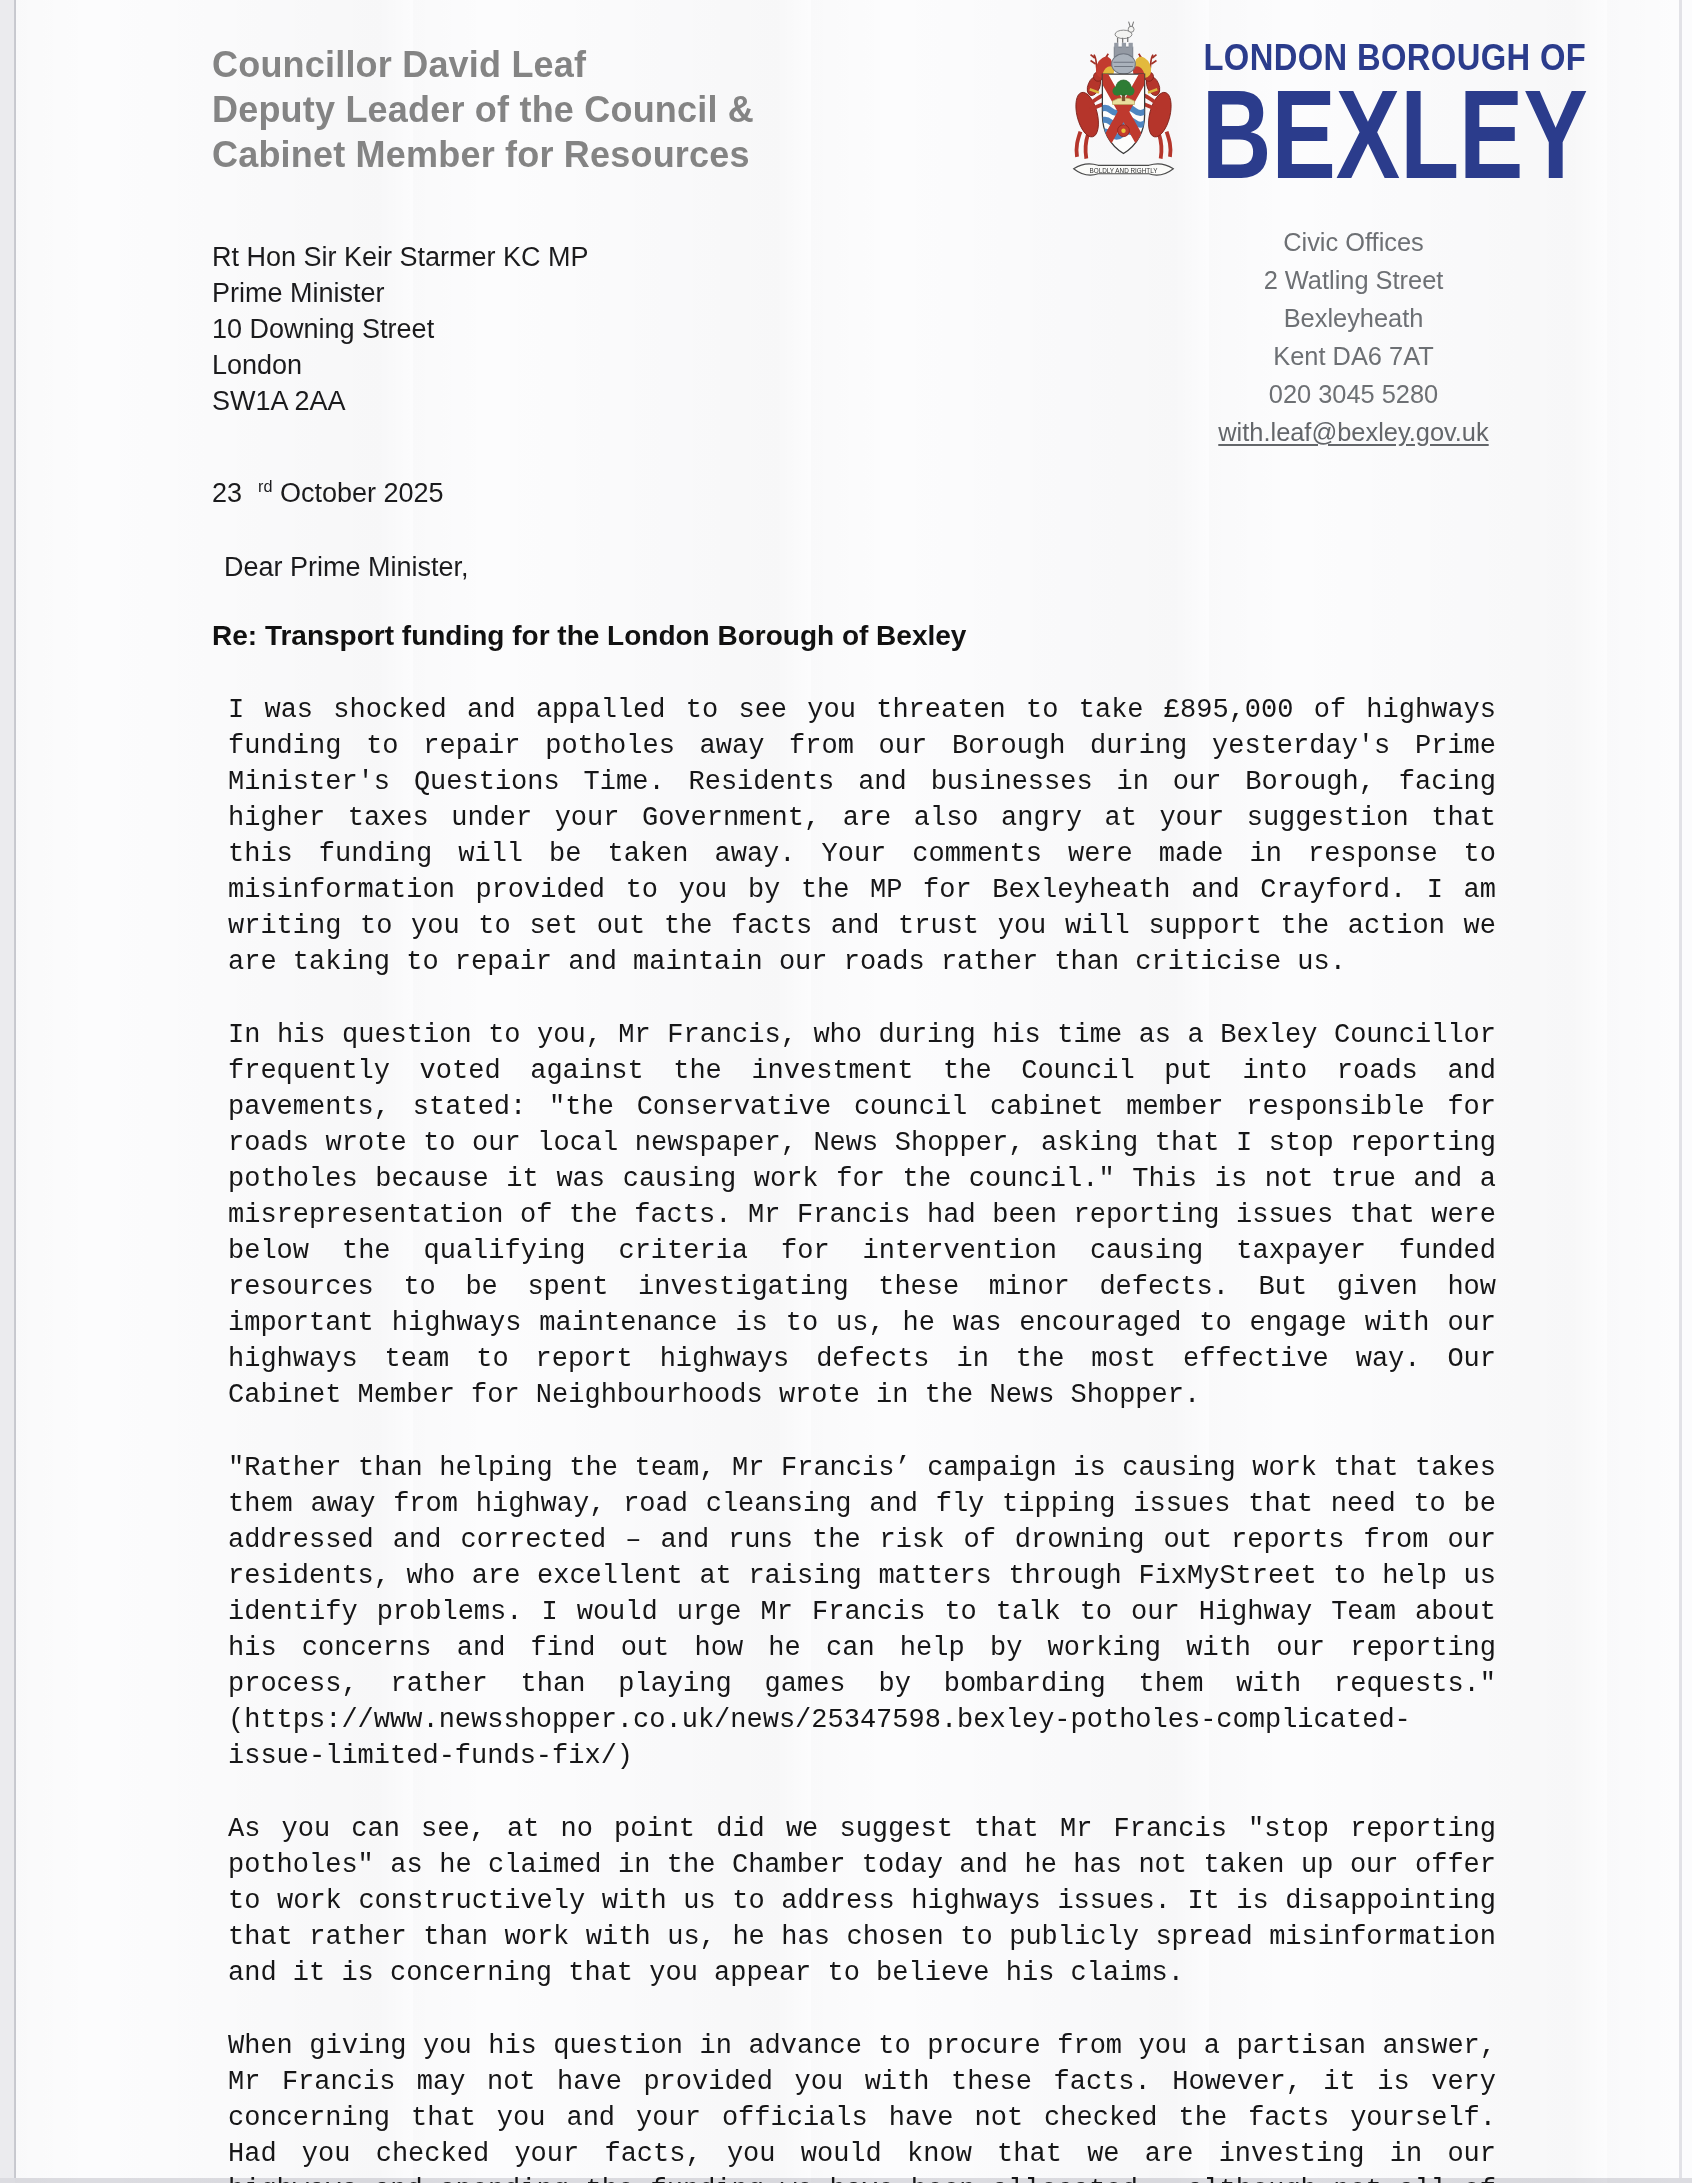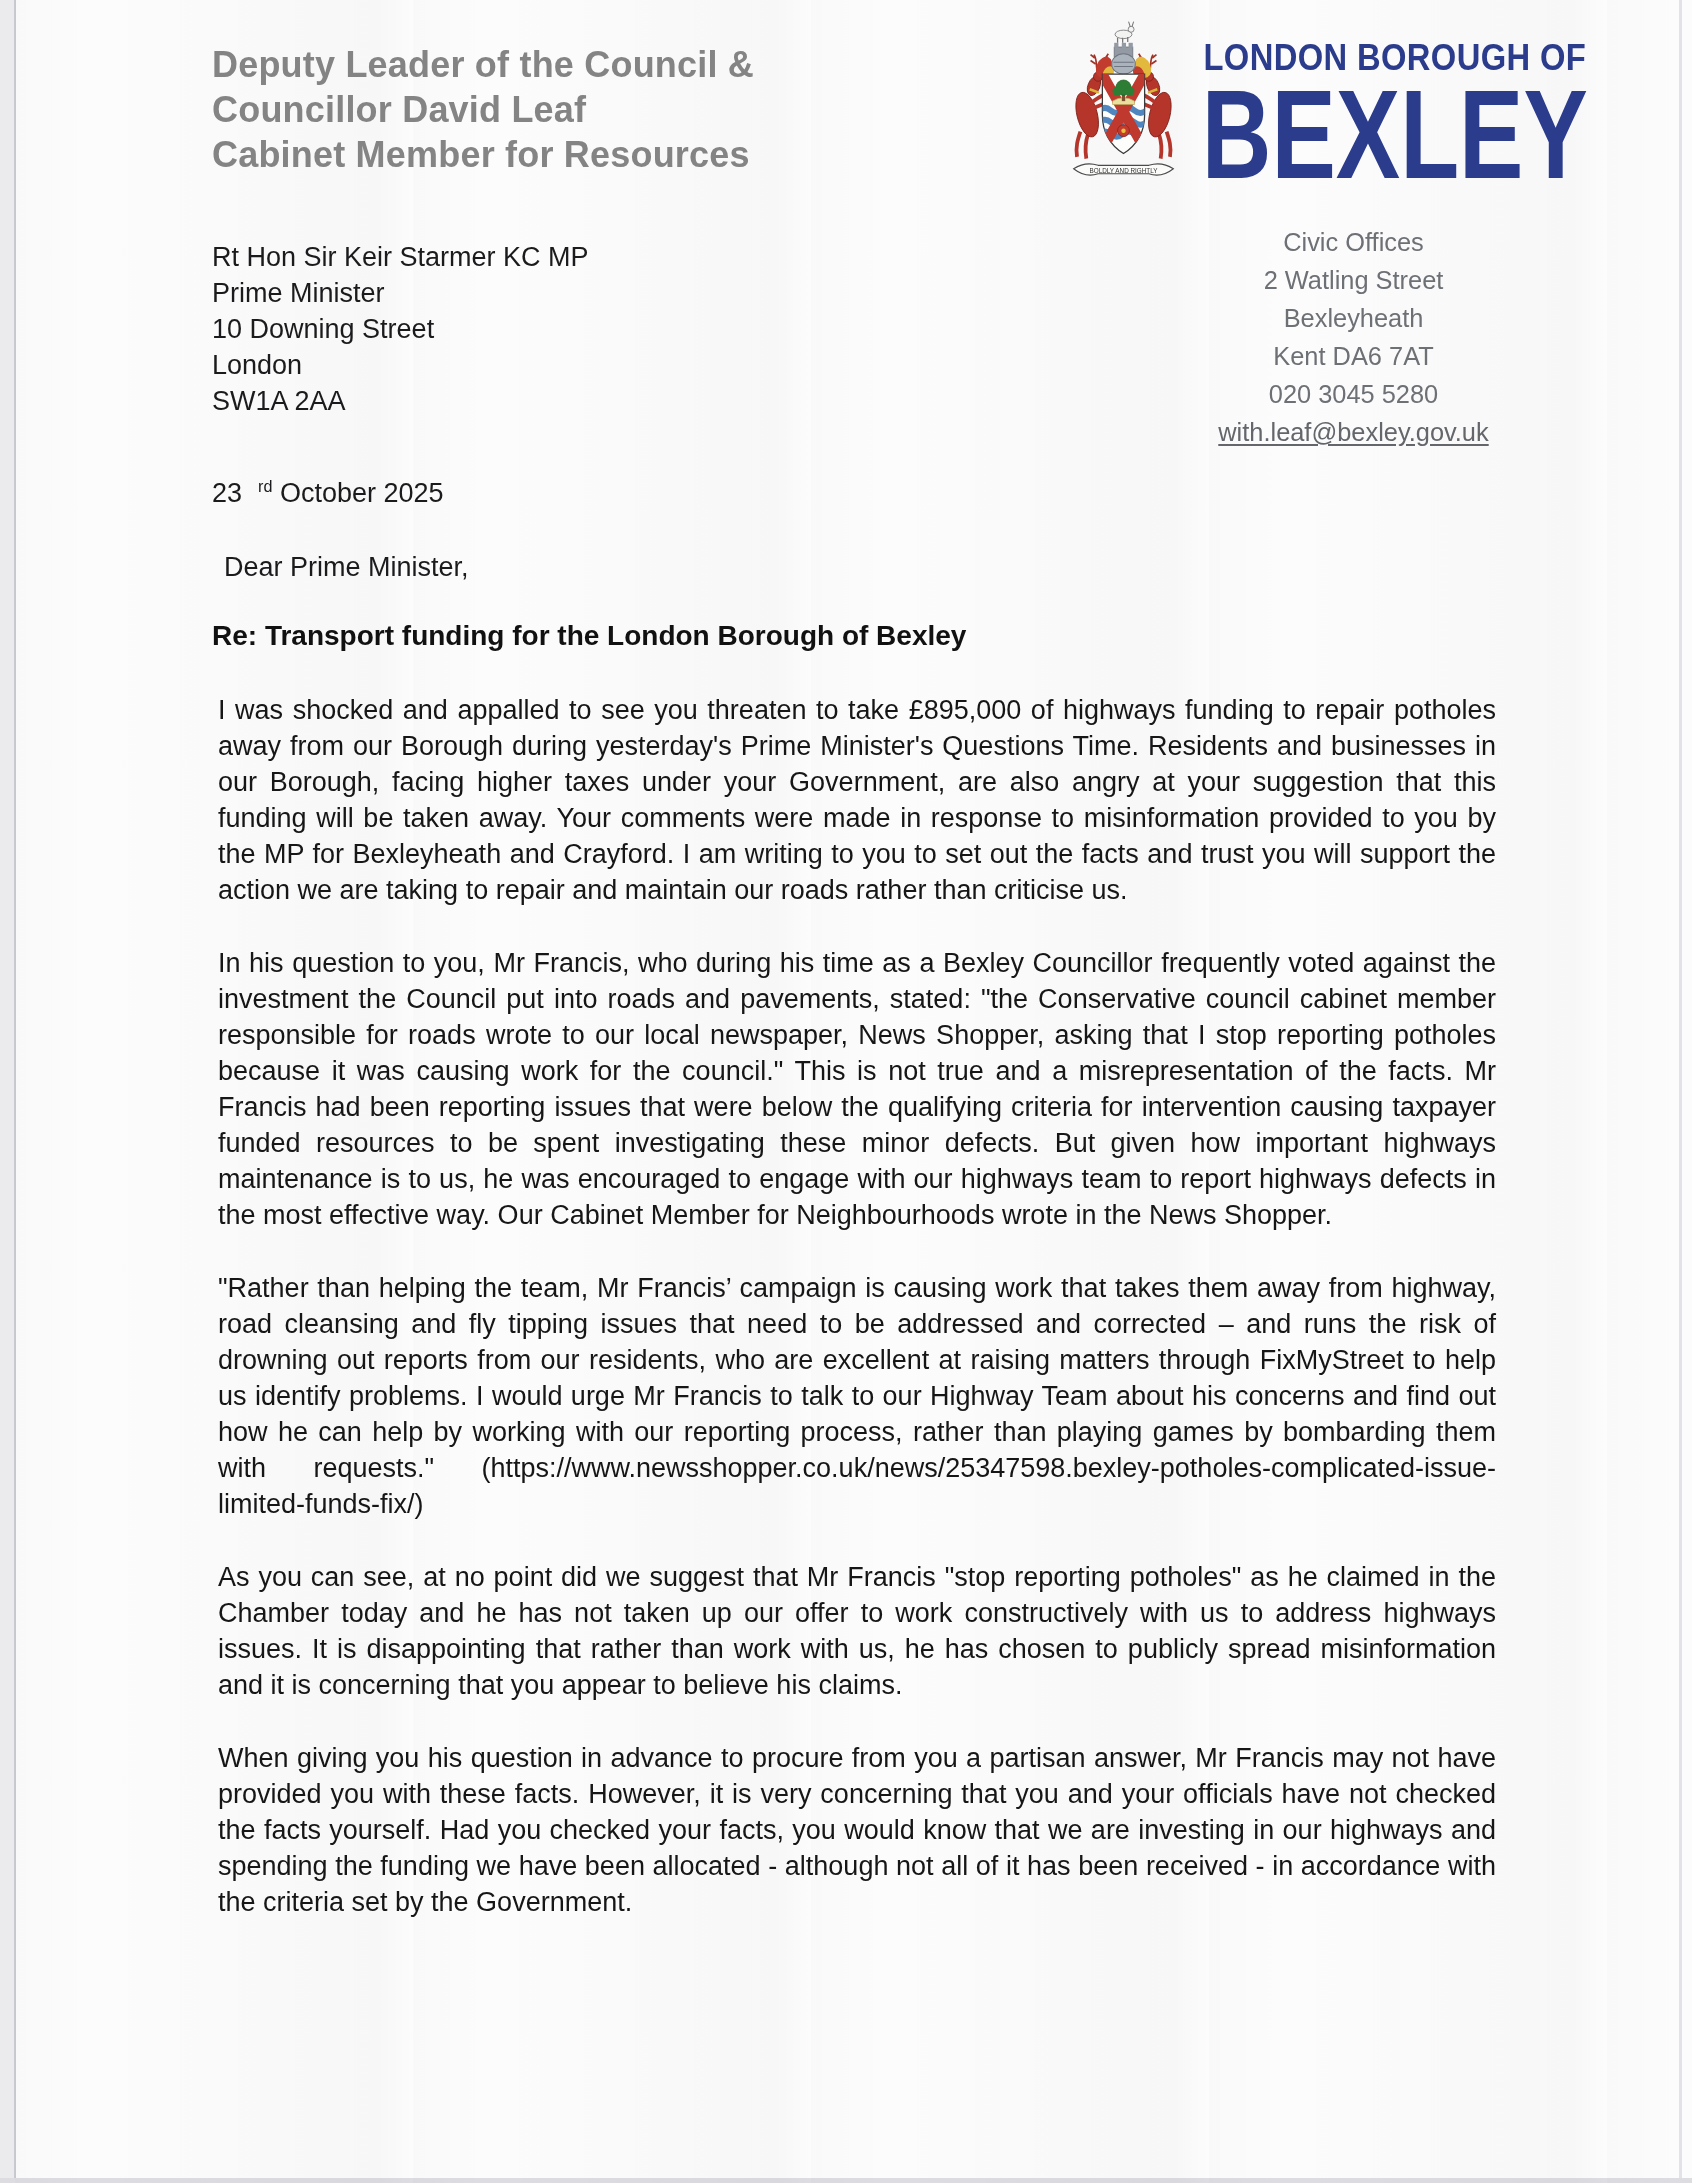--- a/index.html
+++ b/index.html
@@ -80,37 +80,38 @@
     position:absolute;left:212px;top:620px;width:1284px;
     font-size:28px;font-weight:bold;color:#111;
   }
 
   .letter-body{
     position:absolute;left:212px;top:692px;width:1284px;
     font-size:27px;color:#161617;line-height:36px;
     text-align:justify;
   }
   .letter-body p{
-    margin:0 0 37px 6px;
+    margin:0 0 37px 16px;
     overflow-wrap:anywhere;
+    font-family:Liberation Mono, monospace;
   }
 </style>
 </head>
 <body>
 
 <div class="page">
   <div class="scan-left-strip"></div>
   <div class="scan-left-line"></div>
   <div class="scan-right-line"></div>
   <div class="scan-bottom-line"></div>
   <div class="scan-bands"></div>
 
   <div class="sender">
+    <div>Councillor David Leaf</div>
     <div>Deputy Leader of the Council &amp;</div>
-    <div>Councillor David Leaf</div>
     <div>Cabinet Member for Resources</div>
   </div>
 
   <svg class="crest" viewBox="0 0 150 200">
     <defs>
       <clipPath id="shieldClip">
         <path d="M50,64 L100,64 L100,112 C100,136 89,149 75,158 C61,149 50,136 50,112 Z"></path>
       </clipPath>
       <g id="stagL">
         <path d="M20,162 C18,150 21,141 24,132" stroke="#b5352b" stroke-width="4.5" fill="none"></path>

